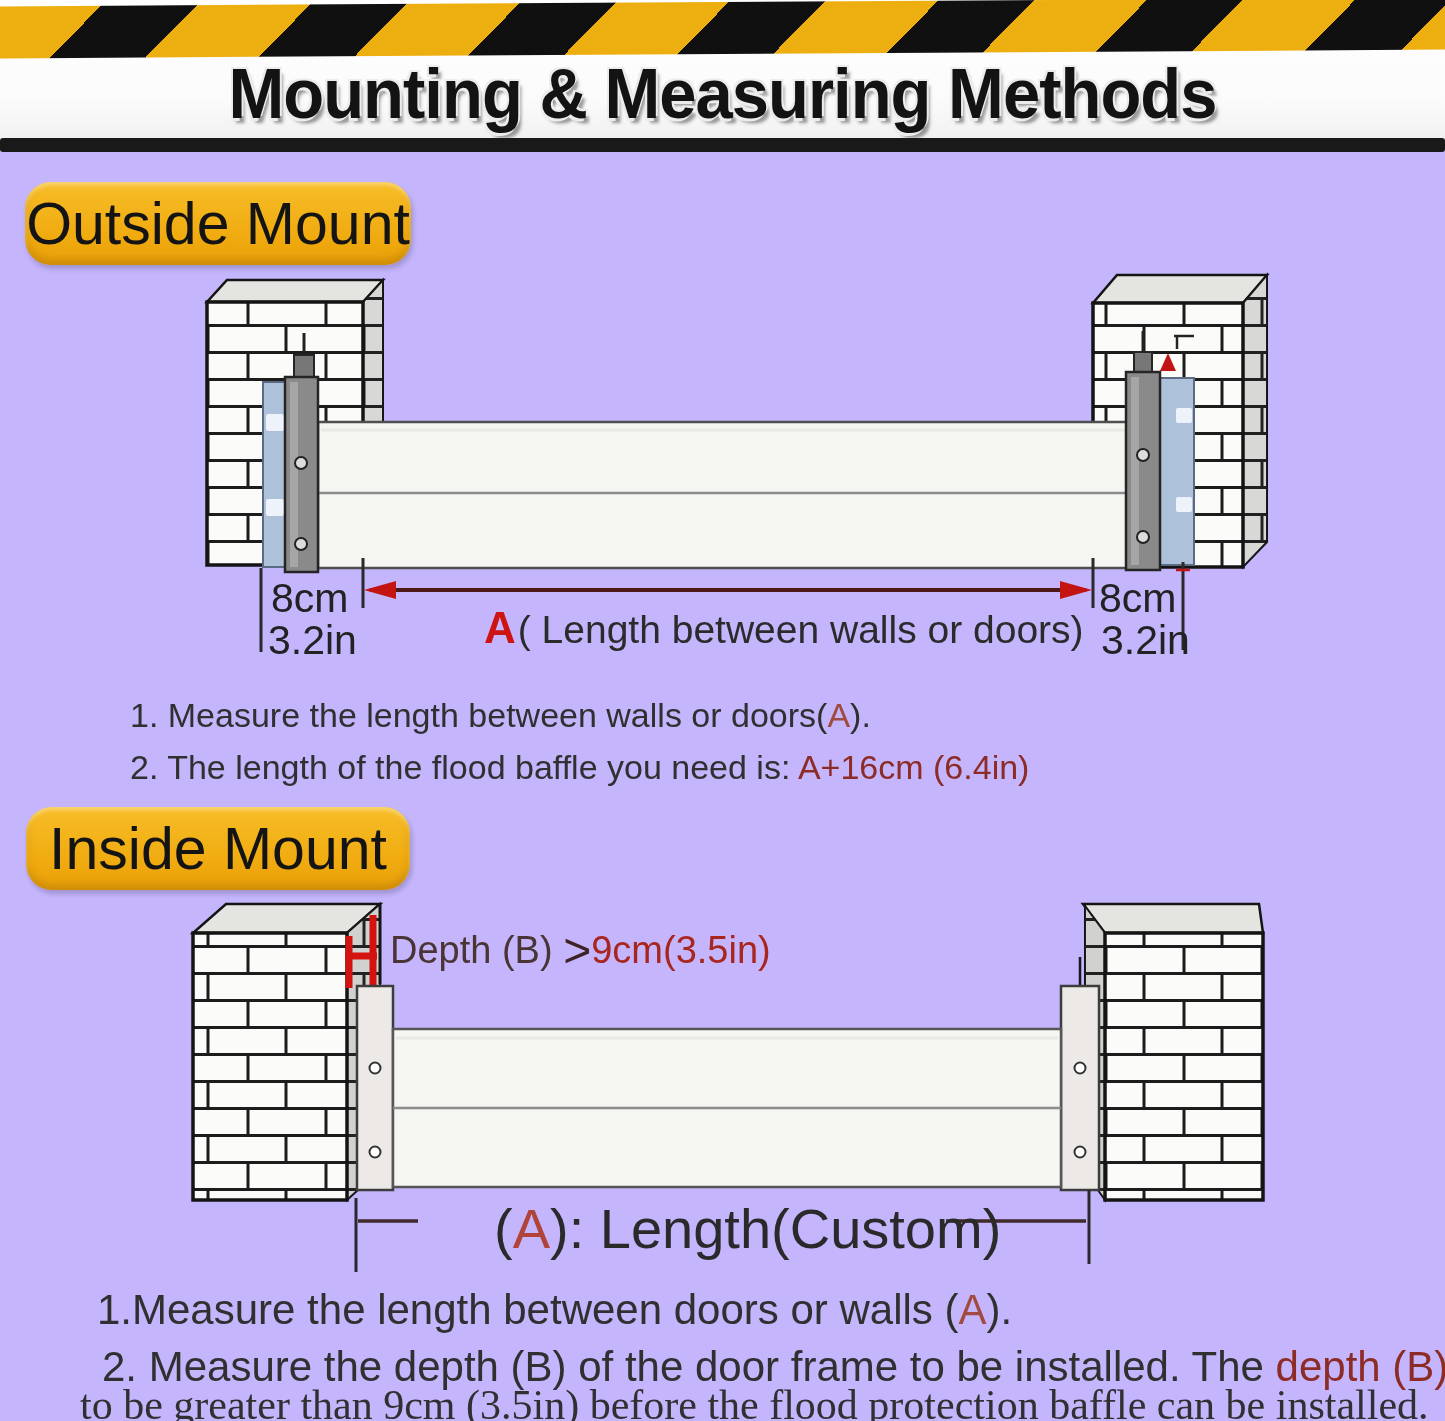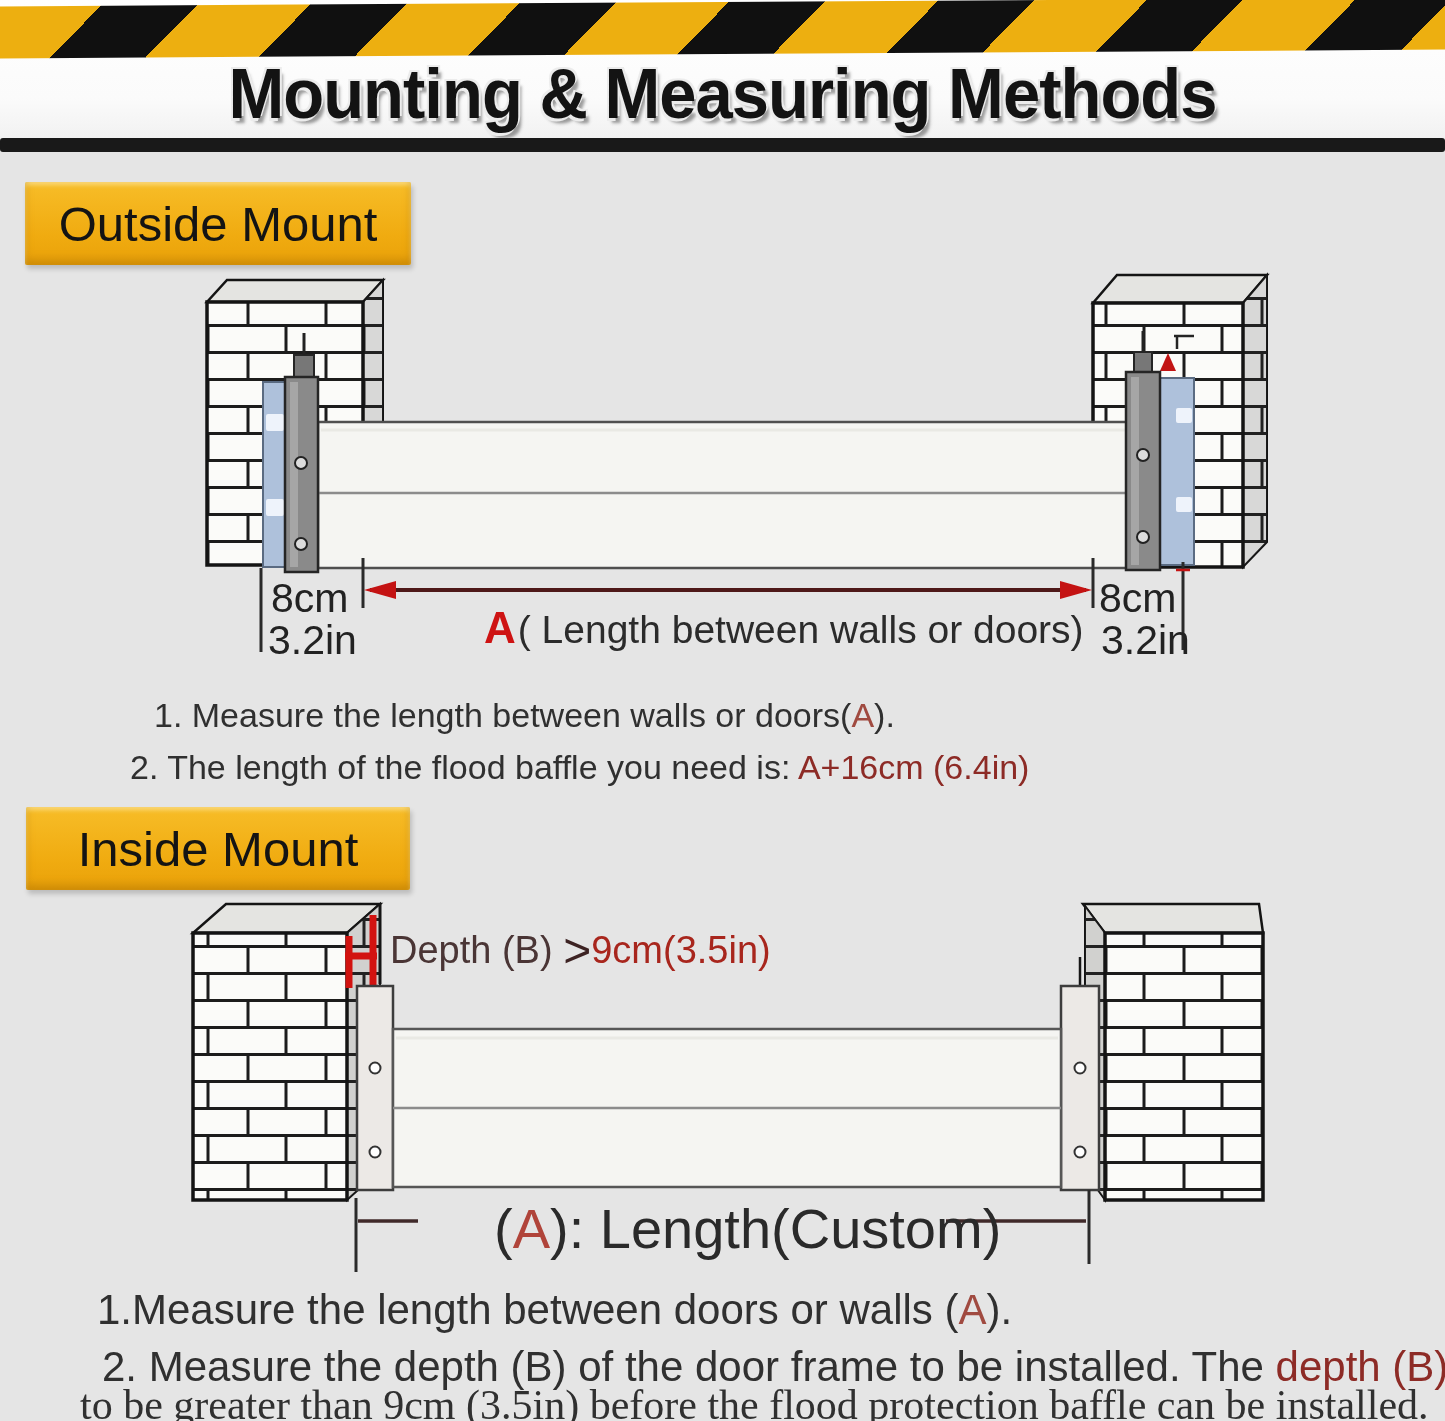--- a/index.html
+++ b/index.html
@@ -1,33 +1,33 @@
 <!DOCTYPE html>
 <html><head>
 <meta charset="utf-8">
 <style>
   html,body{margin:0;padding:0;background:#ffffff;}
-  .page{position:relative;width:1445px;height:1421px;background:#e5e5e5;overflow:hidden;
+  .page{position:relative;width:1445px;height:1421px;background:#c4b5fd;overflow:hidden;
         font-family:"Liberation Sans",sans-serif;color:#222;}
   
   .hazard-band{position:absolute;left:-12px;top:2px;width:1470px;height:52px;
         background:repeating-linear-gradient(135deg,#edaf10 0 80px,#101010 80px 148px);
         transform:rotate(-0.35deg);z-index:2;}
   .header-bg{position:absolute;left:0;top:0;width:1445px;height:140px;
         background:linear-gradient(180deg,#ffffff 0%,#fbfbfb 70%,#f1f1f1 100%);z-index:1;}
   .page-title{position:absolute;left:0;top:52px;width:1445px;text-align:center;
         font-size:67px;line-height:84px;font-weight:700;letter-spacing:-1px;color:#131313;
         transform:scaleY(1.06);transform-origin:50% 50%;z-index:3;white-space:nowrap;
         text-shadow:-2px -2px 0 #ececec,2px -2px 0 #ececec,-2px 2px 0 #ececec,3px 4px 3px rgba(40,40,40,.45);}
   .title-bar{position:absolute;left:0;top:138px;width:1445px;height:14px;background:#191919;
         border-radius:3px;z-index:3;}
   
   .badge{position:absolute;display:flex;align-items:center;justify-content:center;
         background:linear-gradient(180deg,#f7bd28 0%,#f0ab10 65%,#e9a109 100%);
-        border-radius:2px;font-size:49px;font-weight:400;color:#141414;z-index:4;
+        border-radius:26px;font-size:59px;font-weight:400;color:#141414;z-index:4;
         box-shadow:2px 4px 5px rgba(0,0,0,.18), inset 0 -5px 8px rgba(150,95,0,.35), inset 0 3px 4px rgba(255,236,170,.65);}
   .badge-outside{left:25px;top:182px;width:386px;height:83px;}
   .badge-inside{left:26px;top:807px;width:384px;height:83px;}
   
   .canvas{position:absolute;left:0;top:0;width:1445px;height:1421px;z-index:1;}
   
   .txt{position:absolute;white-space:nowrap;z-index:4;}
   .dim{font-size:41px;color:#222222;}
   .span-label{left:484px;top:603px;font-size:39px;color:#2b2b2b;}
   .span-label .a-letter{font-size:44px;font-weight:700;color:#ce1313;margin-right:2px;}
@@ -169,21 +169,21 @@
 
   <div class="txt dim" style="left:271px;top:575px;">8cm</div>
   <div class="txt dim" style="left:268px;top:617px;">3.2in</div>
   <div class="txt dim" style="left:1099px;top:575px;">8cm</div>
   <div class="txt dim" style="left:1101px;top:617px;">3.2in</div>
 
   <div class="txt span-label">
     <span class="a-letter">A</span><span>( Length between walls or doors)</span>
   </div>
 
-  <div class="txt step" style="left:130px;top:696px;margin-left:24px;">
+  <div class="txt step" style="left:130px;top:696px;">
     <span>1. Measure the length between walls or doors(</span><span class="red-letter">A</span><span>).</span>
   </div>
   <div class="txt step" style="left:130px;top:748px;">
     <span>2. The length of the flood baffle you need is: </span><span class="red-val">A+16cm (6.4in)</span>
   </div>
 
   <div class="txt depth-label">
     <span>Depth (B) </span><span class="depth-gt">&gt;</span><span class="depth-val">9cm(3.5in)</span>
   </div>
 

